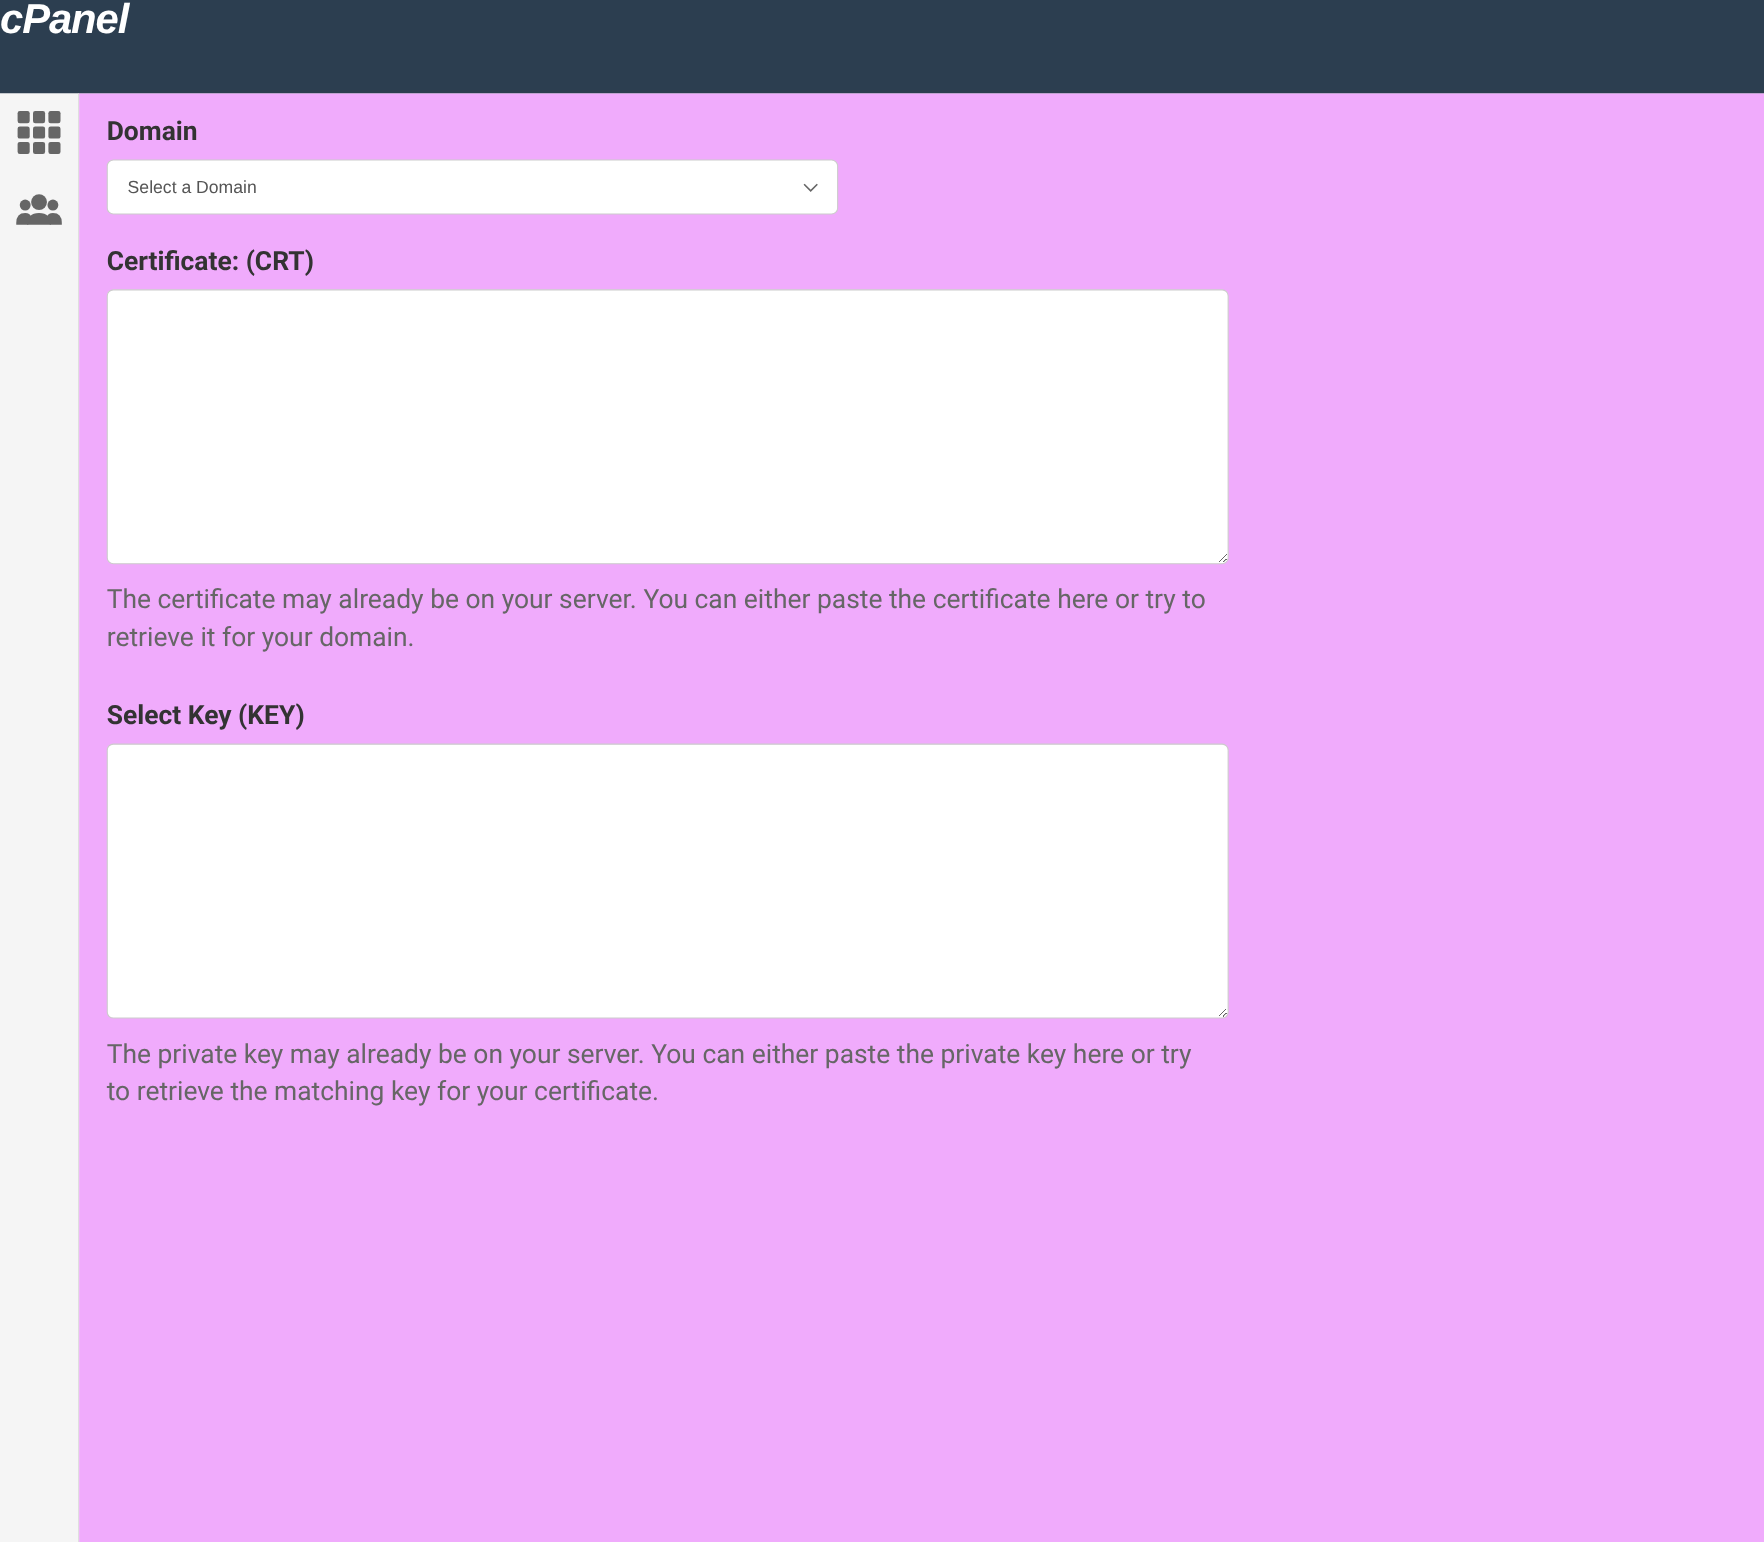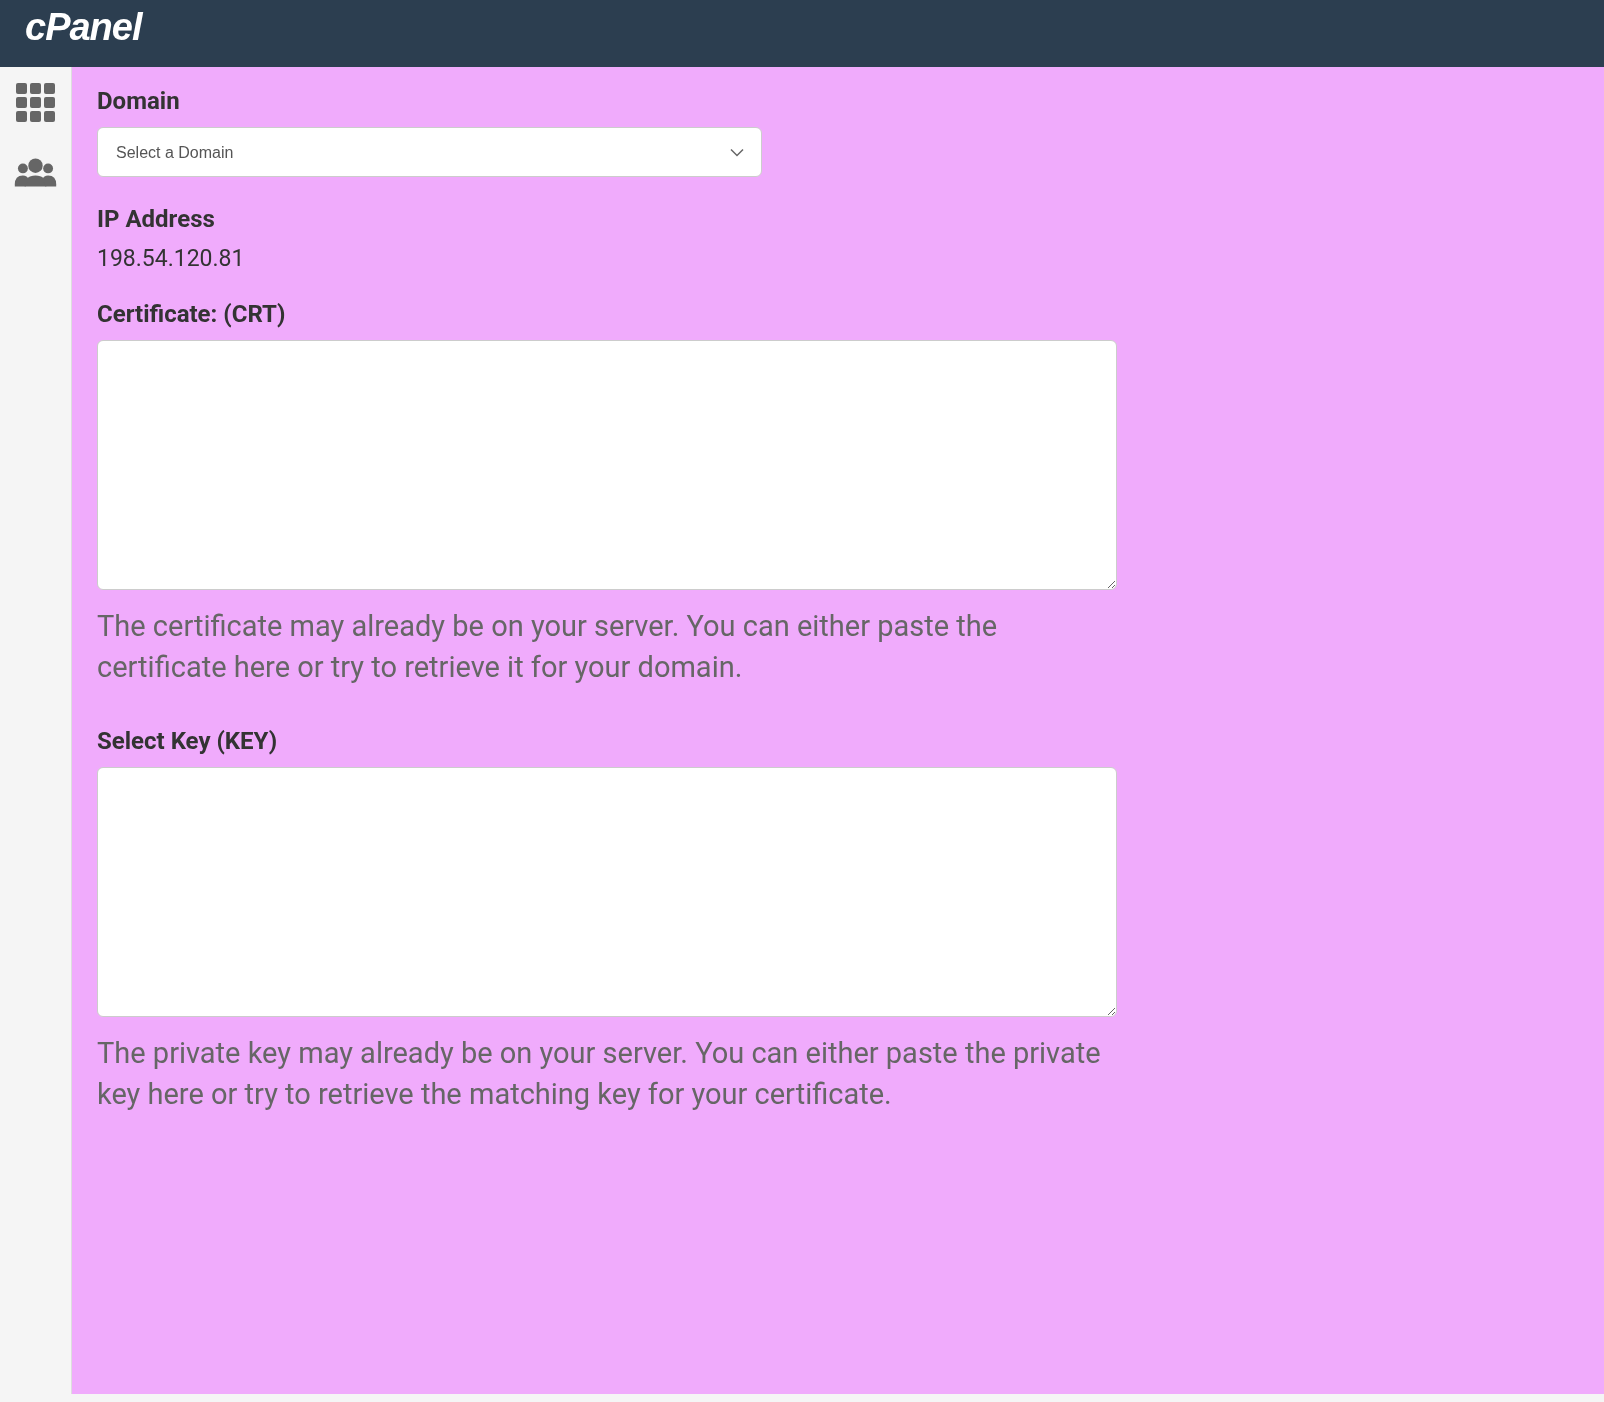--- a/index.html
+++ b/index.html
@@ -7,24 +7,23 @@
       padding: 0;
       box-sizing: border-box;
     }
     body {
       font-family: -apple-system, BlinkMacSystemFont, "Segoe UI", Roboto, "Helvetica Neue", Arial, sans-serif;
       background: #f5f5f5;
       color: #333;
     }
     .header {
       background: #2c3e50;
-      height: 67px;
-      display: flex;
-      align-items: center;
-      padding-left: 25px;
+      height: 85px;
+      display: flex;
+      align-items: flex-start;
     }
     .logo {
       color: #fff;
       font-size: 38px;
       font-weight: bold;
       font-style: italic;
       letter-spacing: -1px;
       font-family: Arial, sans-serif;
     }
     .main-container {
@@ -110,21 +109,21 @@
       height: 250px;
       padding: 12px;
       font-size: 16px;
       font-family: monospace;
       border: 1px solid #ccc;
       border-radius: 6px;
       background: #fff;
       resize: both;
     }
     .help-text {
-      font-size: 29px;
+      font-size: 24px;
       color: #666;
       margin-top: 12px;
       max-width: 1010px;
       line-height: 1.4;
     }
     .section-spacing {
       margin-bottom: 40px;
       margin-top: 26px;
     }
   </style>
@@ -175,24 +174,20 @@
           <option>Select a Domain</option>
         </select>
         <span class="select-chevron">
           <svg width="14" height="10" viewBox="0 0 14 10">
             <path d="M 1 2 L 7 8 L 13 2" stroke="#666" stroke-width="1.5" fill="none"></path>
           </svg>
         </span>
       </div>
     </div>
 
-    <div class="form-group">
-      <label class="form-label">IP Address</label>
-      <div class="ip-value">198.54.120.81</div>
-    </div>
 
     <div class="form-group section-spacing">
       <label class="form-label">Certificate: (CRT)</label>
       <textarea class="textarea-field" style=""></textarea>
       <div class="help-text">The certificate may already be on your server. You can either paste the certificate here or try to retrieve it for your domain.</div>
     </div>
 
     <div class="form-group">
       <label class="form-label">Select Key (KEY)</label>
       <textarea class="textarea-field" style=""></textarea>

